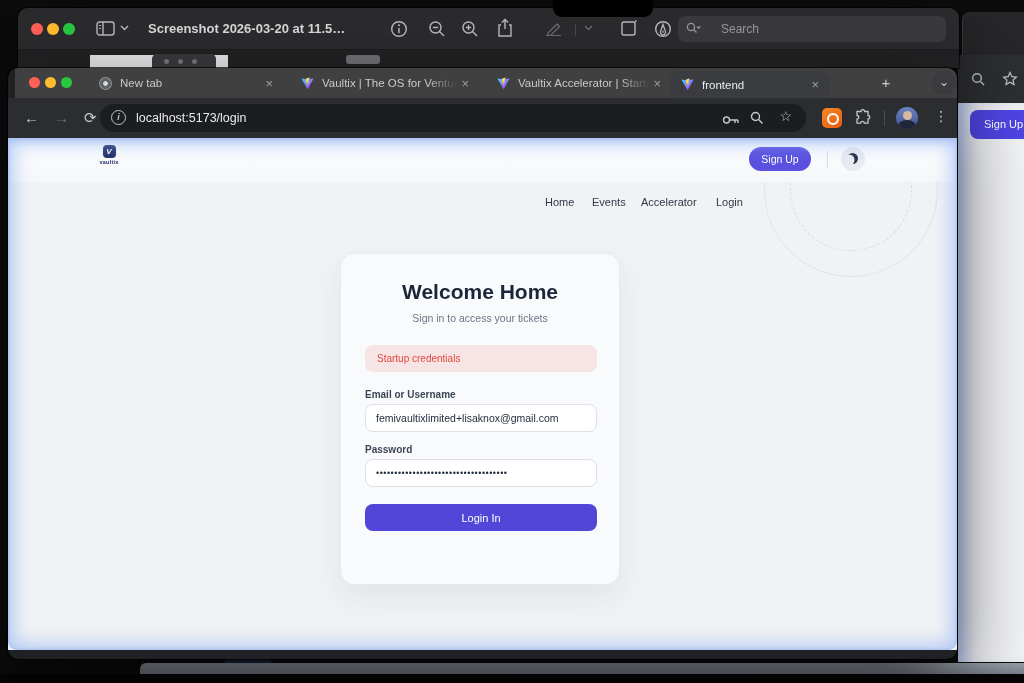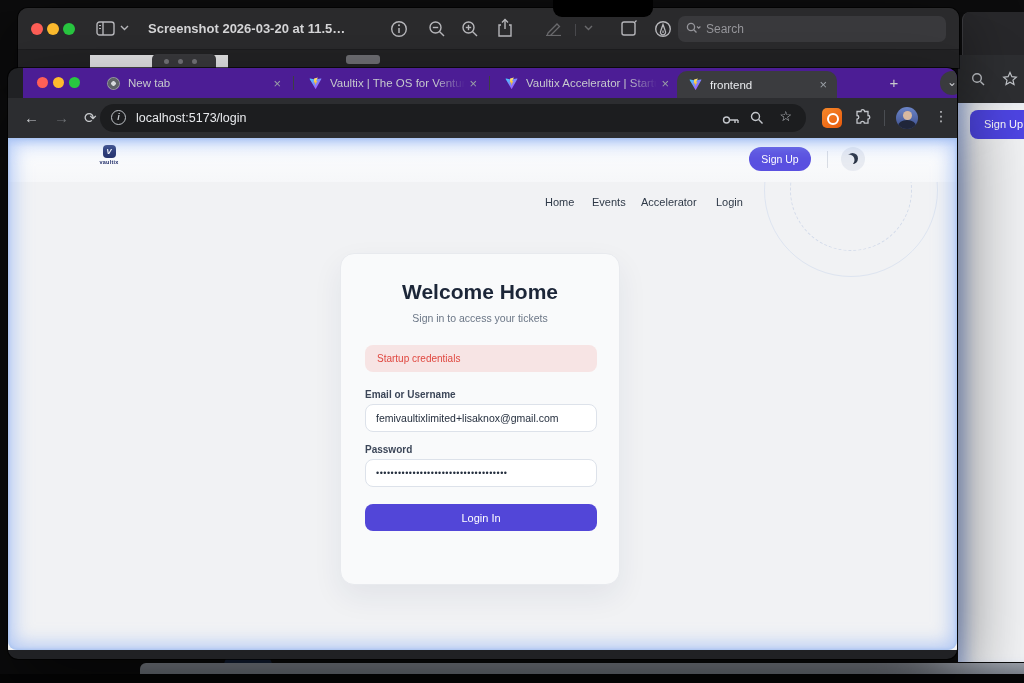--- a/index.html
+++ b/index.html
@@ -35,37 +35,37 @@
     border-radius:10px 10px 0 0;border-bottom:1px solid #1d1d1f;}
   .tl{position:absolute;border-radius:50%;width:12px;height:12px;top:15px;}
   .tl-r{background:#ff5f57;} .tl-y{background:#febc2e;} .tl-g{background:#28c840;}
   .pv-title{position:absolute;left:130px;top:13px;width:250px;color:#d8d8da;font-weight:bold;
     font-size:13px;white-space:nowrap;}
   .pv-ic{position:absolute;top:12px;color:#b9b9bd;}
   .pv-ic svg{display:block;}
   .pv-dim{opacity:.45;}
   .pv-div{position:absolute;top:16px;width:1px;height:12px;background:#4a4a4e;}
   .pv-search{position:absolute;left:660px;top:8px;width:268px;height:26px;background:#3a3a3d;
-    border-radius:7px;display:flex;align-items:center;padding:0 8px;gap:3px;}
+    border-radius:7px;display:flex;align-items:center;padding:0 8px;gap:18px;}
   .pv-search input{background:transparent;border:none;outline:none;color:#cfcfd3;font-size:12px;
     width:200px;font-family:"Liberation Sans",sans-serif;}
   .pv-search input::placeholder{color:#98989d;}
   .pv-strip{position:absolute;left:0;top:42px;width:100%;height:18px;background:#222224;overflow:hidden;}
   .st-white{position:absolute;left:72px;top:5px;width:138px;height:13px;background:#e3e3e5;}
   .st-tab{position:absolute;left:134px;top:4px;width:64px;height:14px;background:#39393c;border-radius:5px 5px 0 0;}
   .st-dot{position:absolute;top:5px;width:5px;height:5px;border-radius:50%;background:#75757a;}
   .st-gray{position:absolute;left:328px;top:5px;width:34px;height:9px;background:#6f6f74;border-radius:3px;}
   .black-patch{position:absolute;left:553px;top:0;width:100px;height:17px;background:#000;
     border-radius:0 0 9px 9px;z-index:4;}
 
   
   .chrome{position:absolute;left:8px;top:68px;width:949px;height:591px;border-radius:10px;
     background:#202124;box-shadow:0 0 0 1px rgba(0,0,0,.7),0 34px 80px rgba(0,0,0,.6);
     overflow:hidden;z-index:5;}
-  .tabstrip{position:absolute;left:15px;top:0;width:100%;height:30px;background:#4c1d95;}
+  .tabstrip{position:absolute;left:7px;top:0;width:100%;height:30px;background:#404040;}
   .tl2{width:11px;height:11px;top:9px;}
   .tab{position:absolute;top:0;height:30px;display:flex;align-items:center;}
   .tab-title{color:#c6c9cd;font-size:11.5px;margin-left:8px;white-space:nowrap;overflow:hidden;
     -webkit-mask-image:linear-gradient(90deg,#000 78%,transparent);
     mask-image:linear-gradient(90deg,#000 78%,transparent);flex:1;}
   .tab-close{color:#9aa0a6;font-size:13px;margin:0 10px 0 4px;line-height:13px;}
   .tab-active{background:#3b3c3f;border-radius:10px 10px 0 0;top:3px;height:27px;}
   .tab-active .tab-title{color:#e8eaed;}
   .tab-div{position:absolute;top:8px;width:1px;height:14px;background:#3c4043;}
   .fav-globe{width:13px;height:13px;border-radius:50%;margin-left:12px;flex:none;

